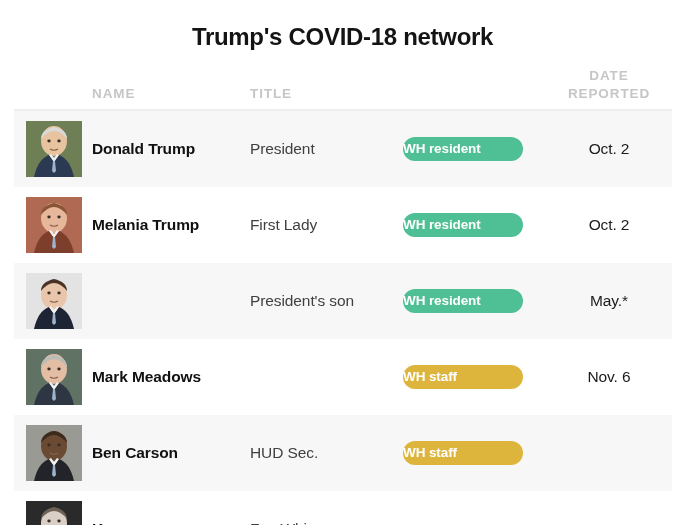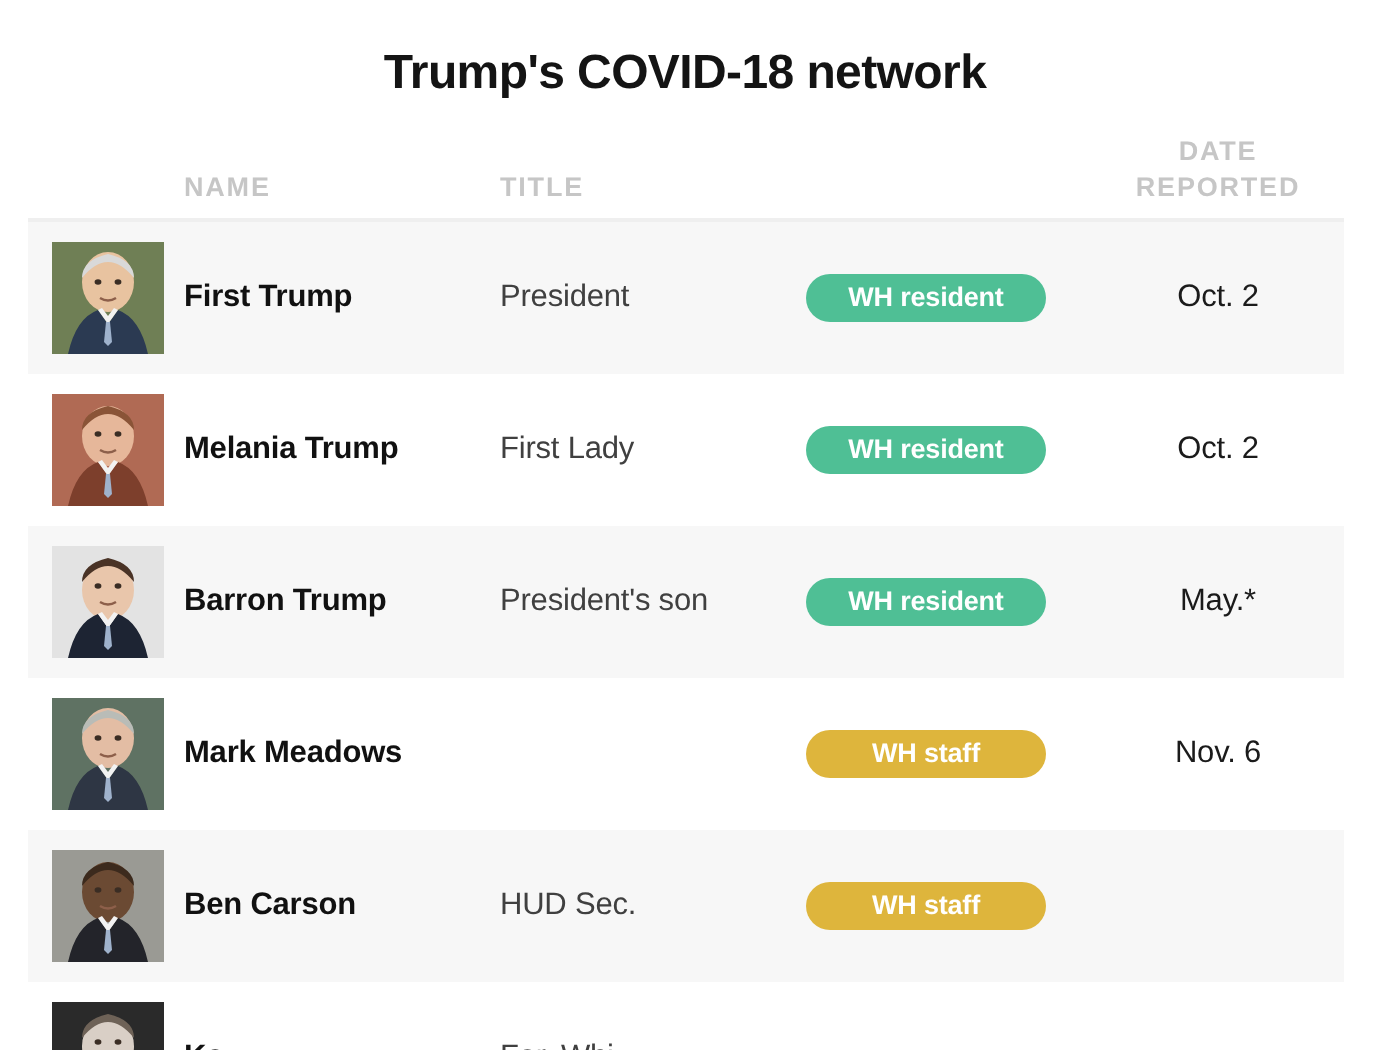--- a/index.html
+++ b/index.html
@@ -137,21 +137,20 @@
     align-items: center;
     justify-content: center;
   }
 
   .badge {
     display: block;
     width: 120px;
     height: 24px;
     line-height: 24px;
     border-radius: 12px;
-    text-align: center;
     font-size: 13.5px;
     font-weight: bold;
     color: #ffffff;
     letter-spacing: -0.1px;
     white-space: nowrap;
   }
 
   .cell-date {
     position: absolute;
     left: 531px;
@@ -193,21 +192,21 @@
               <ellipse cx="28" cy="20" rx="13" ry="15" fill="#e8c3a0"></ellipse>
               <path d="M15 18 Q28 2 41 18 Q41 9 28 6 Q15 9 15 18 Z" fill="#d9d9d9"></path>
               <ellipse cx="23" cy="20" rx="1.7" ry="1.4" fill="#3a2d24"></ellipse>
               <ellipse cx="33" cy="20" rx="1.7" ry="1.4" fill="#3a2d24"></ellipse>
               <path d="M24 28 Q28 30.5 32 28" stroke="#8d5f4a" stroke-width="1.2" fill="none"></path>
               <path d="M8 56 Q12 38 23 34 L28 41 L33 34 Q44 38 48 56 Z" fill="#2b3a52"></path>
               <path d="M23 34 L28 41 L33 34 L31 33 L28 37 L25 33 Z" fill="#f2f2f2"></path>
               <path d="M27 40 L29 40 L30 50 L28 52 L26 50 Z" fill="#9fb2cc"></path>
             </svg>
           </div>
-          <div class="cell-name">First Trump</div>
+          <div class="cell-name">Donald Trump</div>
           <div class="cell-title">President</div>
           <div class="cell-position">
             <span class="badge" style="background: rgb(79, 191, 149);">WH resident</span>
           </div>
           <div class="cell-date">Oct. 2</div>
         </div>
         <div class="row">
           <div class="avatar">
             <svg viewBox="0 0 56 56" preserveAspectRatio="none">
               <rect x="0" y="0" width="56" height="56" fill="#b06a54"></rect>
@@ -235,21 +234,20 @@
               <ellipse cx="28" cy="22" rx="13" ry="15" fill="#e9c6ab"></ellipse>
               <path d="M15 18 Q28 2 41 18 Q41 9 28 6 Q15 9 15 18 Z" fill="#4a3326"></path>
               <ellipse cx="23" cy="20" rx="1.7" ry="1.4" fill="#3a2d24"></ellipse>
               <ellipse cx="33" cy="20" rx="1.7" ry="1.4" fill="#3a2d24"></ellipse>
               <path d="M24 28 Q28 30.5 32 28" stroke="#8d5f4a" stroke-width="1.2" fill="none"></path>
               <path d="M8 56 Q12 38 23 34 L28 41 L33 34 Q44 38 48 56 Z" fill="#1d2433"></path>
               <path d="M23 34 L28 41 L33 34 L31 33 L28 37 L25 33 Z" fill="#f2f2f2"></path>
               <path d="M27 40 L29 40 L30 50 L28 52 L26 50 Z" fill="#9fb2cc"></path>
             </svg>
           </div>
-          <div class="cell-name">Barron Trump</div>
           <div class="cell-title">President's son</div>
           <div class="cell-position">
             <span class="badge" style="background: rgb(79, 191, 149);">WH resident</span>
           </div>
           <div class="cell-date">May.*</div>
         </div>
         <div class="row">
           <div class="avatar">
             <svg viewBox="0 0 56 56" preserveAspectRatio="none">
               <rect x="0" y="0" width="56" height="56" fill="#5f7263"></rect>

